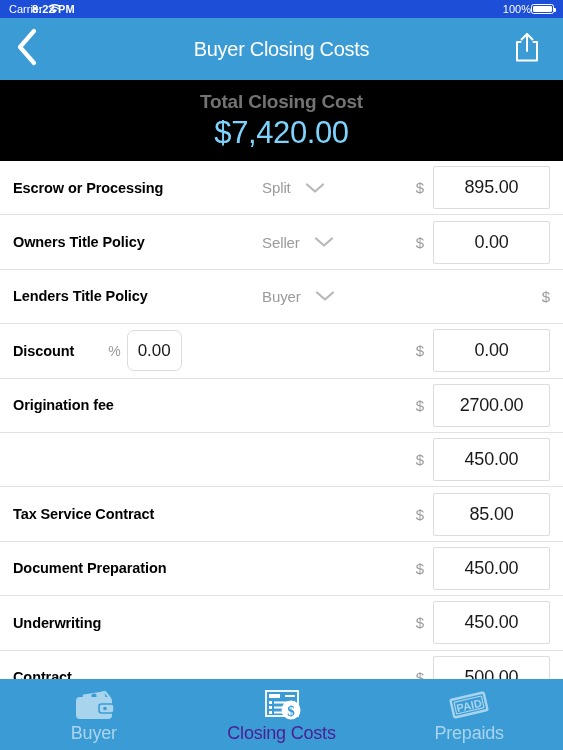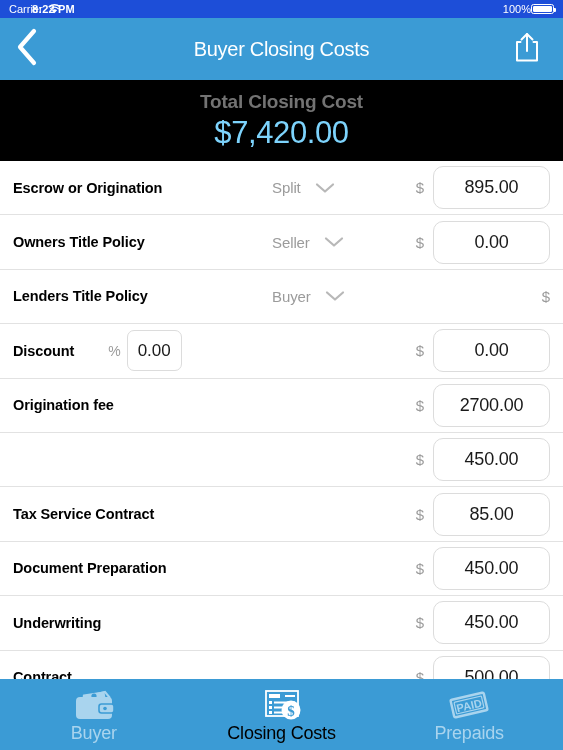--- a/index.html
+++ b/index.html
@@ -95,34 +95,34 @@
   .pct-sign{ color:#9b9b9b; font-size:14px; }
   .pct-input{
     width:55px; height:41px;
     border:1px solid #dcdcdc; border-radius:7px;
     background:#ffffff;
     font-size:17px; color:#1a1a1a; text-align:center;
     font-family:"Liberation Sans", sans-serif;
     line-height:39px;
   }
   .selector{
-    position:absolute; left:272px;
+    position:absolute; left:262px;
     display:flex; align-items:center; gap:14px;
     cursor:pointer;
   }
   .sel-text{ font-size:15px; color:#9b9b9b; letter-spacing:-.1px; }
   .chev svg{ display:block; }
   .amount-group{
     position:absolute; right:13px;
     display:flex; align-items:center; gap:9px;
   }
   .dollar-sign{ color:#9b9b9b; font-size:15px; }
   .amount-input{
     width:117px; height:43px;
-    border:1px solid #dcdcdc; border-radius:10px;
+    border:1px solid #dcdcdc; border-radius:2px;
     background:#ffffff;
     font-size:18px; color:#1a1a1a; text-align:center;
     line-height:41px;
     letter-spacing:-.2px;
   }
 
   
   .tab-bar{
     position:absolute; bottom:0; left:0; right:0;
     height:71px;
@@ -133,21 +133,21 @@
     flex:1;
     display:flex; flex-direction:column;
     align-items:center; justify-content:center;
     gap:1px;
     cursor:pointer;
     padding-top:3px;
   }
   .tab-icon{ height:34px; display:flex; align-items:flex-end; justify-content:center; }
   .tab-label{ font-size:18px; letter-spacing:-.2px; }
   .tab.inactive .tab-label{ color:#a9d4ee; }
-  .tab.active .tab-label{ color:#000000; }
+  .tab.active .tab-label{ color:#4c1d95; }
 </style>
 </head>
 <body>
 
 <div class="status-bar">
   <div class="status-left">
     <span>Carrier</span>
     <span class="wifi-icon">
       <svg width="13" height="10" viewBox="0 0 13 10">
         <path d="M6.5 9.3 L3.9 6.2 a4.3 4.3 0 0 1 5.2 0 Z" fill="#ffffff"></path>
@@ -185,21 +185,21 @@
   </div>
 </div>
 
 <div class="total-banner">
   <div class="total-label">Total Closing Cost</div>
   <div class="total-value">$7,420.00</div>
 </div>
 
 <div class="list" id="list">
     <div class="row">
-      <span class="row-label">Escrow or Origination</span>
+      <span class="row-label">Escrow or Processing</span>
       <span class="selector">
         <span class="sel-text">Split</span>
         <span class="chev">
           <svg width="20" height="12" viewBox="0 0 20 12">
             <polyline points="2,2.5 10,9.5 18,2.5" stroke="#b8b8b8" stroke-width="2.2" fill="none" stroke-linecap="round" stroke-linejoin="round"></polyline>
           </svg>
         </span>
       </span>
       <span class="amount-group">
         <span class="dollar-sign">$</span>

